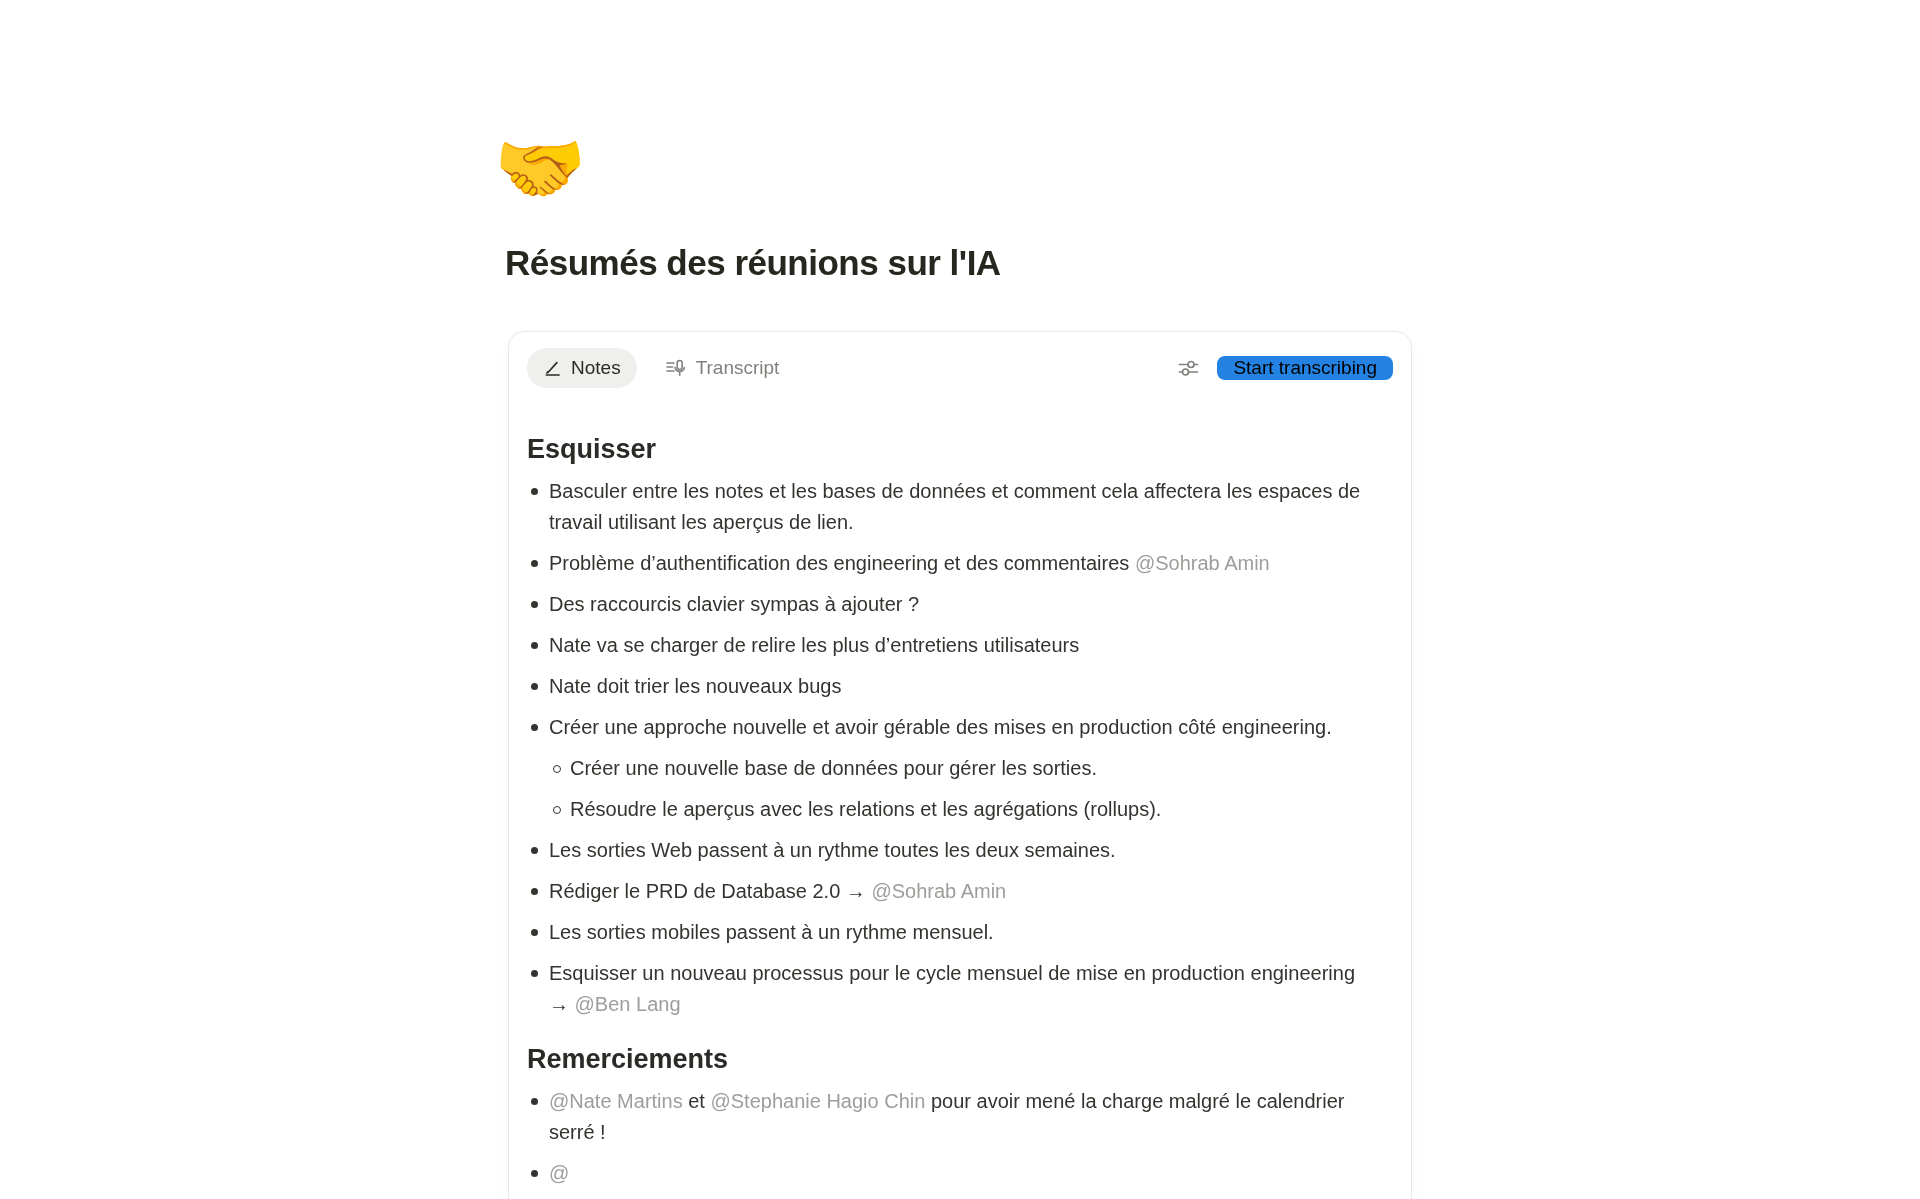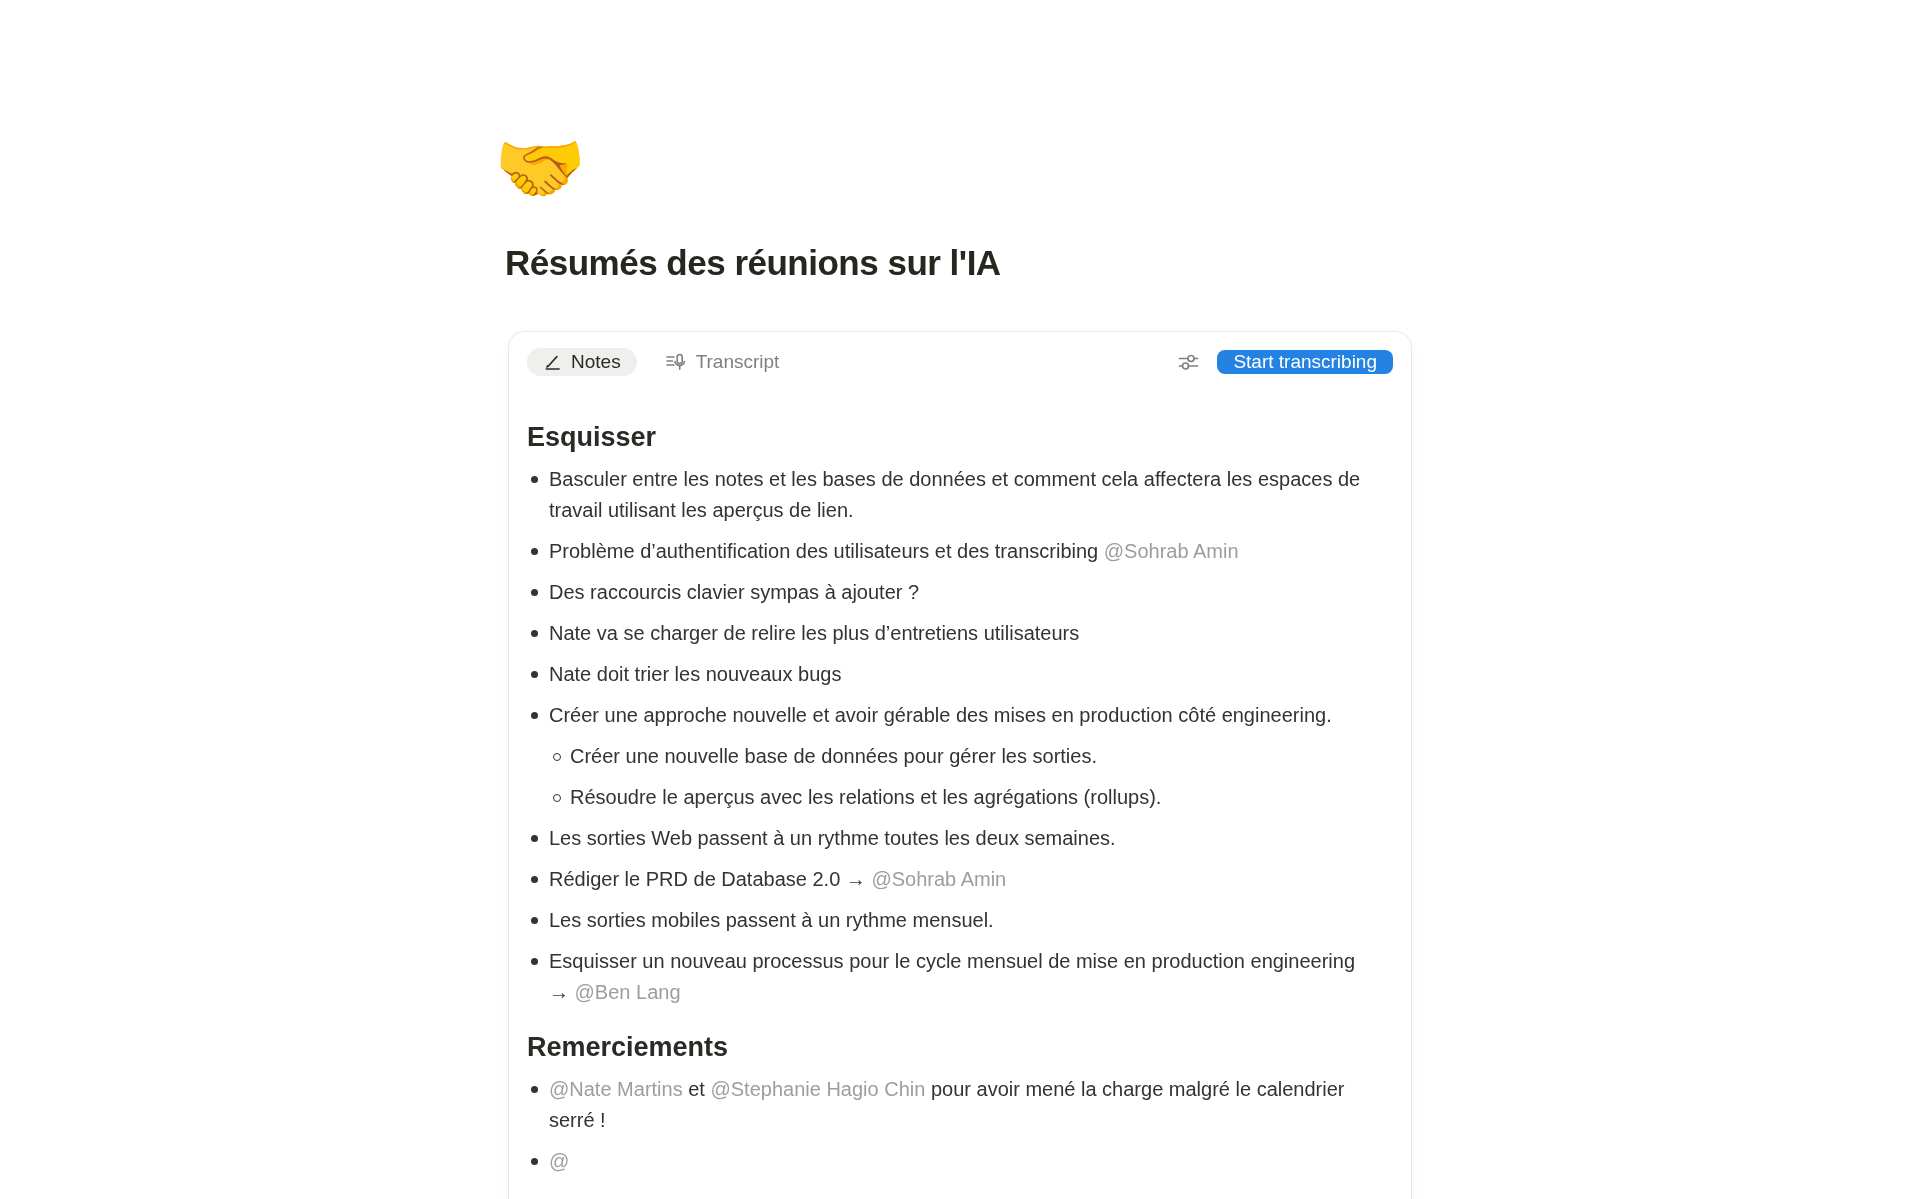--- a/index.html
+++ b/index.html
@@ -30,35 +30,35 @@
     border-radius: 16px;
     box-shadow: 0 4px 12px rgba(0,0,0,0.03);
   }
   .card-header {
     display: flex; align-items: center; justify-content: space-between;
     padding: 16px 18px 0 18px;
   }
   .tabs { display: flex; align-items: center; }
   .tab {
     display: flex; align-items: center; gap: 9px;
-    height: 28px; padding: 0 16px;
+    height: 40px; padding: 0 16px;
     border-radius: 20px;
     font-size: 19px; font-weight: 500;
     color: #80807c;
     cursor: pointer;
     white-space: nowrap;
   }
   .tab.active { background: #efefed; color: #2b2a27; }
   .tab + .tab { margin-left: 12px; }
   .tab svg { display: block; }
   .header-right { display: flex; align-items: center; gap: 17px; }
   .icon-btn { display: flex; align-items: center; cursor: pointer; }
   .primary-btn {
     height: 24px; padding: 0 16px;
-    background: #2483e2; color: #ffffff;
+    background: #2483e2; color: #000000;
     border: none; border-radius: 8px;
     font-family: inherit;
     font-size: 19px; font-weight: 500;
     cursor: pointer;
     white-space: nowrap;
   }
   .content { padding: 0 18px; }
   .section-heading {
     font-size: 27px; line-height: 33px; font-weight: 700;
     color: #2b2a27;
@@ -133,21 +133,21 @@
       </span>
       <button class="primary-btn">Start transcribing</button>
     </div>
   </div>
 
   <div class="content" id="sections-root">
       <div class="section">
         <h2 class="section-heading">Esquisser</h2>
         <ul class="bullet-list">
           <li class="list-item"><span class="marker"></span><span class="">Basculer entre les notes et les bases de données et comment cela affectera les espaces de travail utilisant les aperçus de lien.</span></li>
-          <li class="list-item"><span class="marker"></span><span class="">Problème d’authentification des utilisateurs et des transcribing </span><span class="mention">@Sohrab Amin</span></li>
+          <li class="list-item"><span class="marker"></span><span class="">Problème d’authentification des engineering et des commentaires </span><span class="mention">@Sohrab Amin</span></li>
           <li class="list-item"><span class="marker"></span><span class="">Des raccourcis clavier sympas à ajouter ?</span></li>
           <li class="list-item"><span class="marker"></span><span class="">Nate va se charger de relire les plus d’entretiens utilisateurs</span></li>
           <li class="list-item"><span class="marker"></span><span class="">Nate doit trier les nouveaux bugs</span></li>
           <li class="list-item"><span class="marker"></span><span class="">Créer une approche nouvelle et avoir gérable des mises en production côté engineering.</span></li>
           <ul class="bullet-list">
             <li class="list-item"><span class="marker ring"></span><span class="">Créer une nouvelle base de données pour gérer les sorties.</span></li>
             <li class="list-item"><span class="marker ring"></span><span class="">Résoudre le aperçus avec les relations et les agrégations (rollups).</span></li>
           </ul>
           <li class="list-item"><span class="marker"></span><span class="">Les sorties Web passent à un rythme toutes les deux semaines.</span></li>
           <li class="list-item"><span class="marker"></span><span class="">Rédiger le PRD de Database 2.0 → </span><span class="mention">@Sohrab Amin</span></li>

